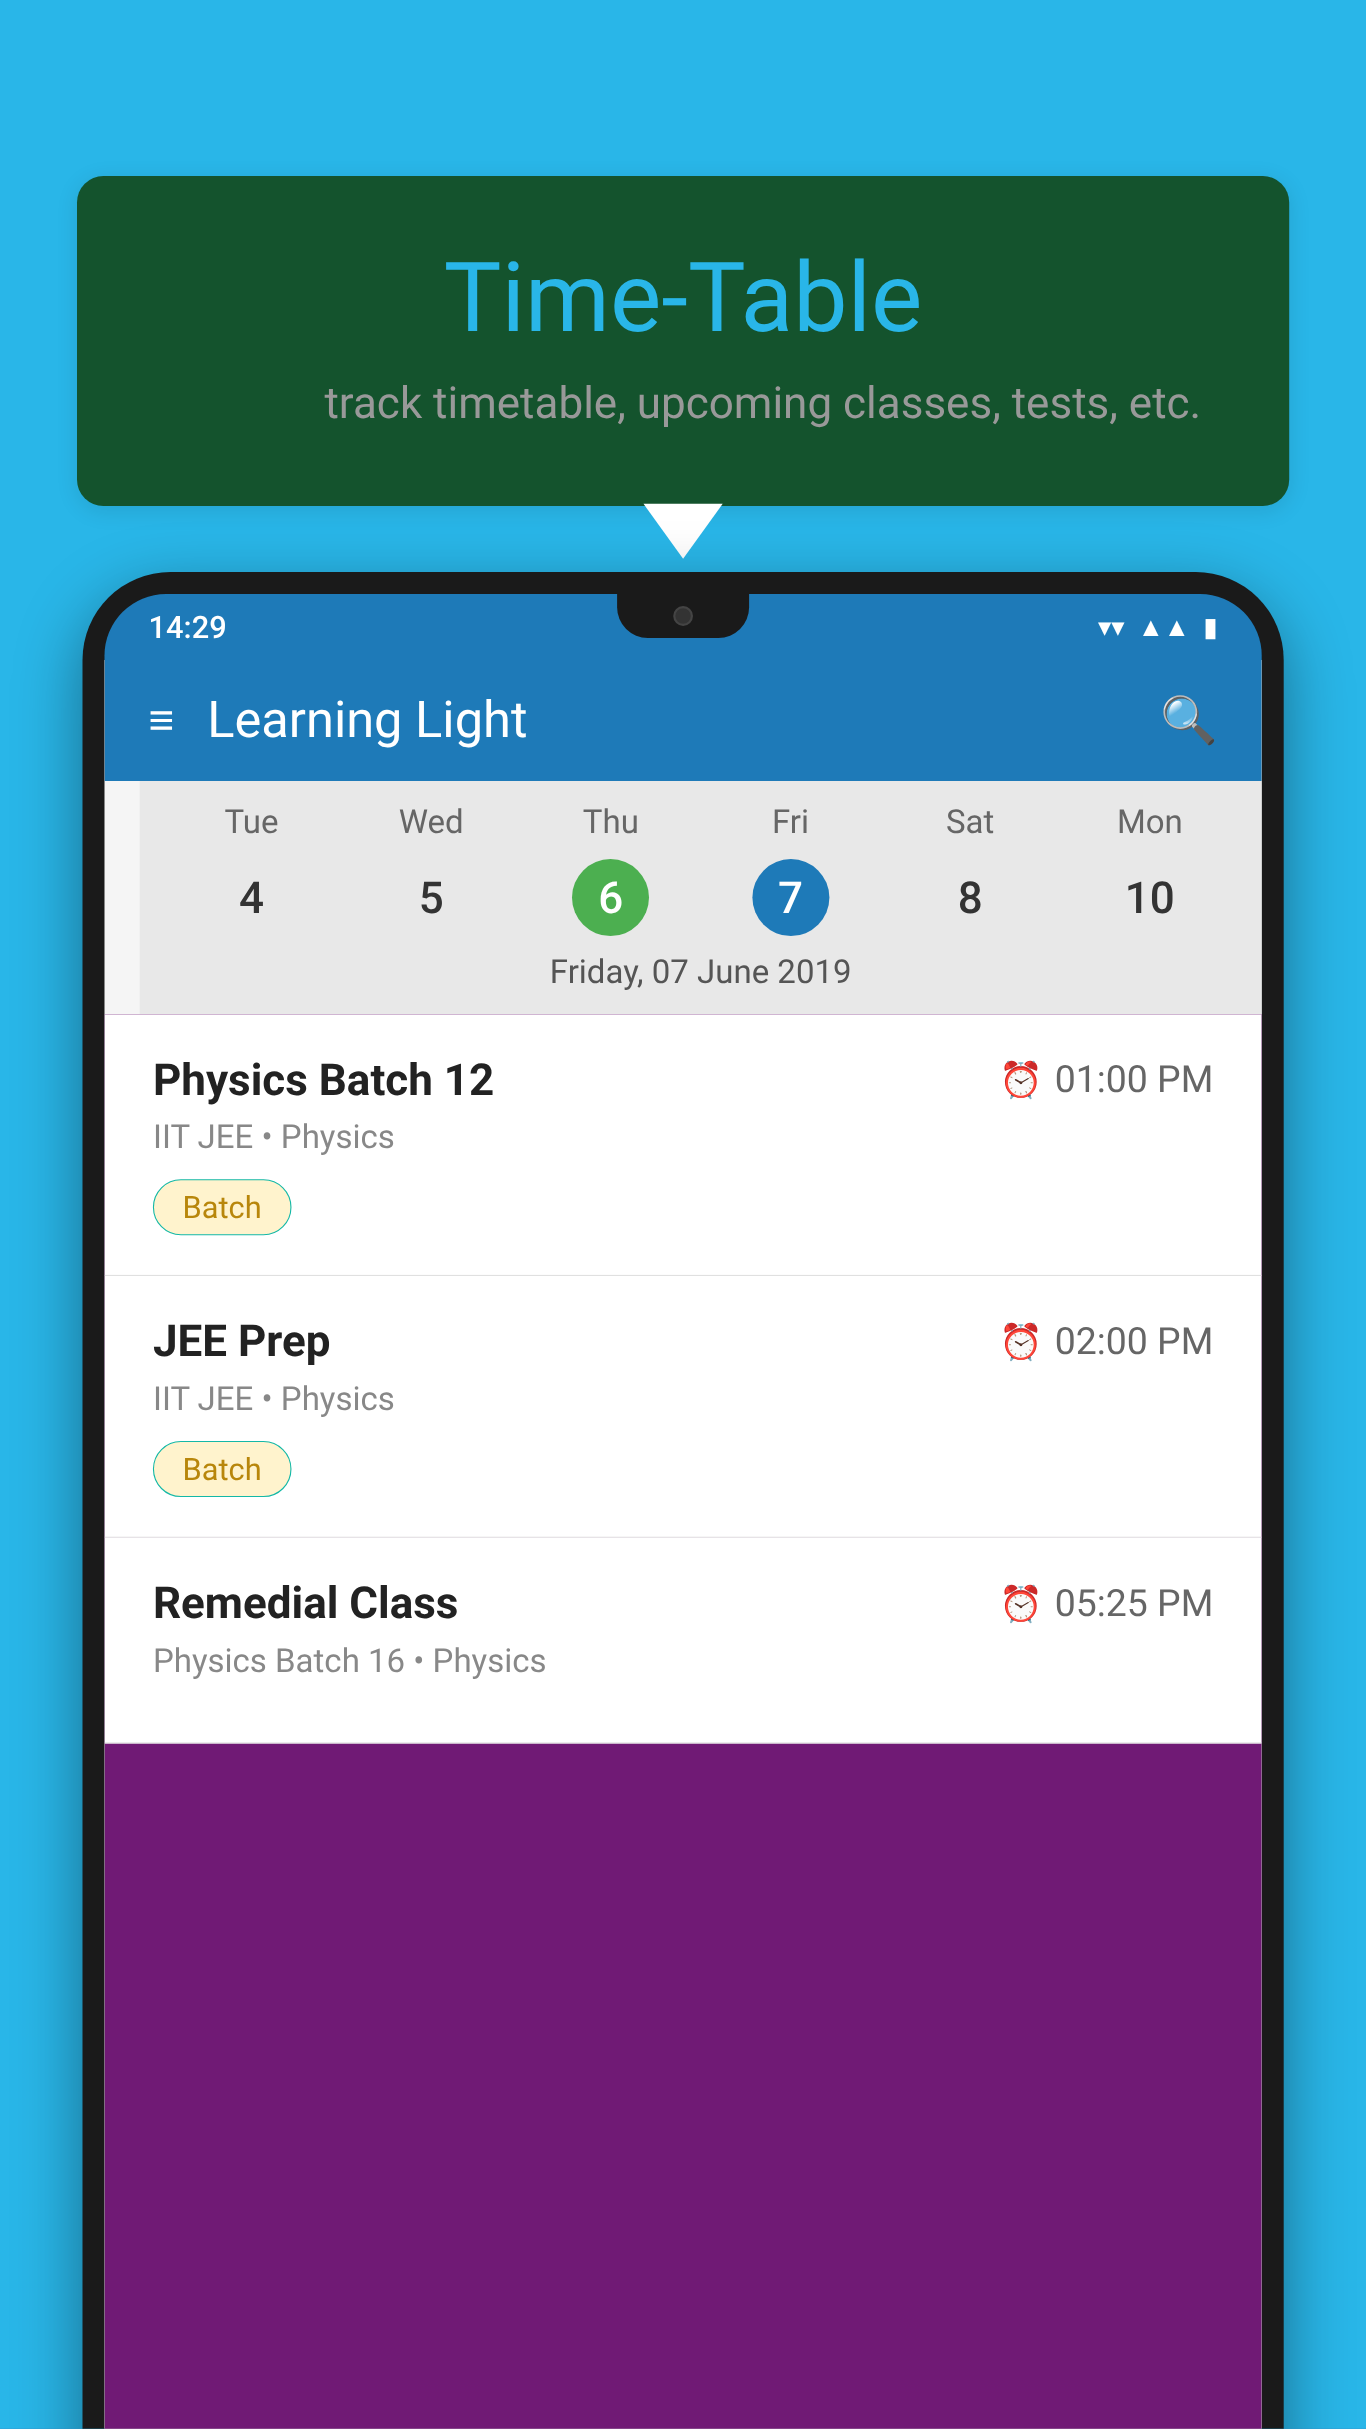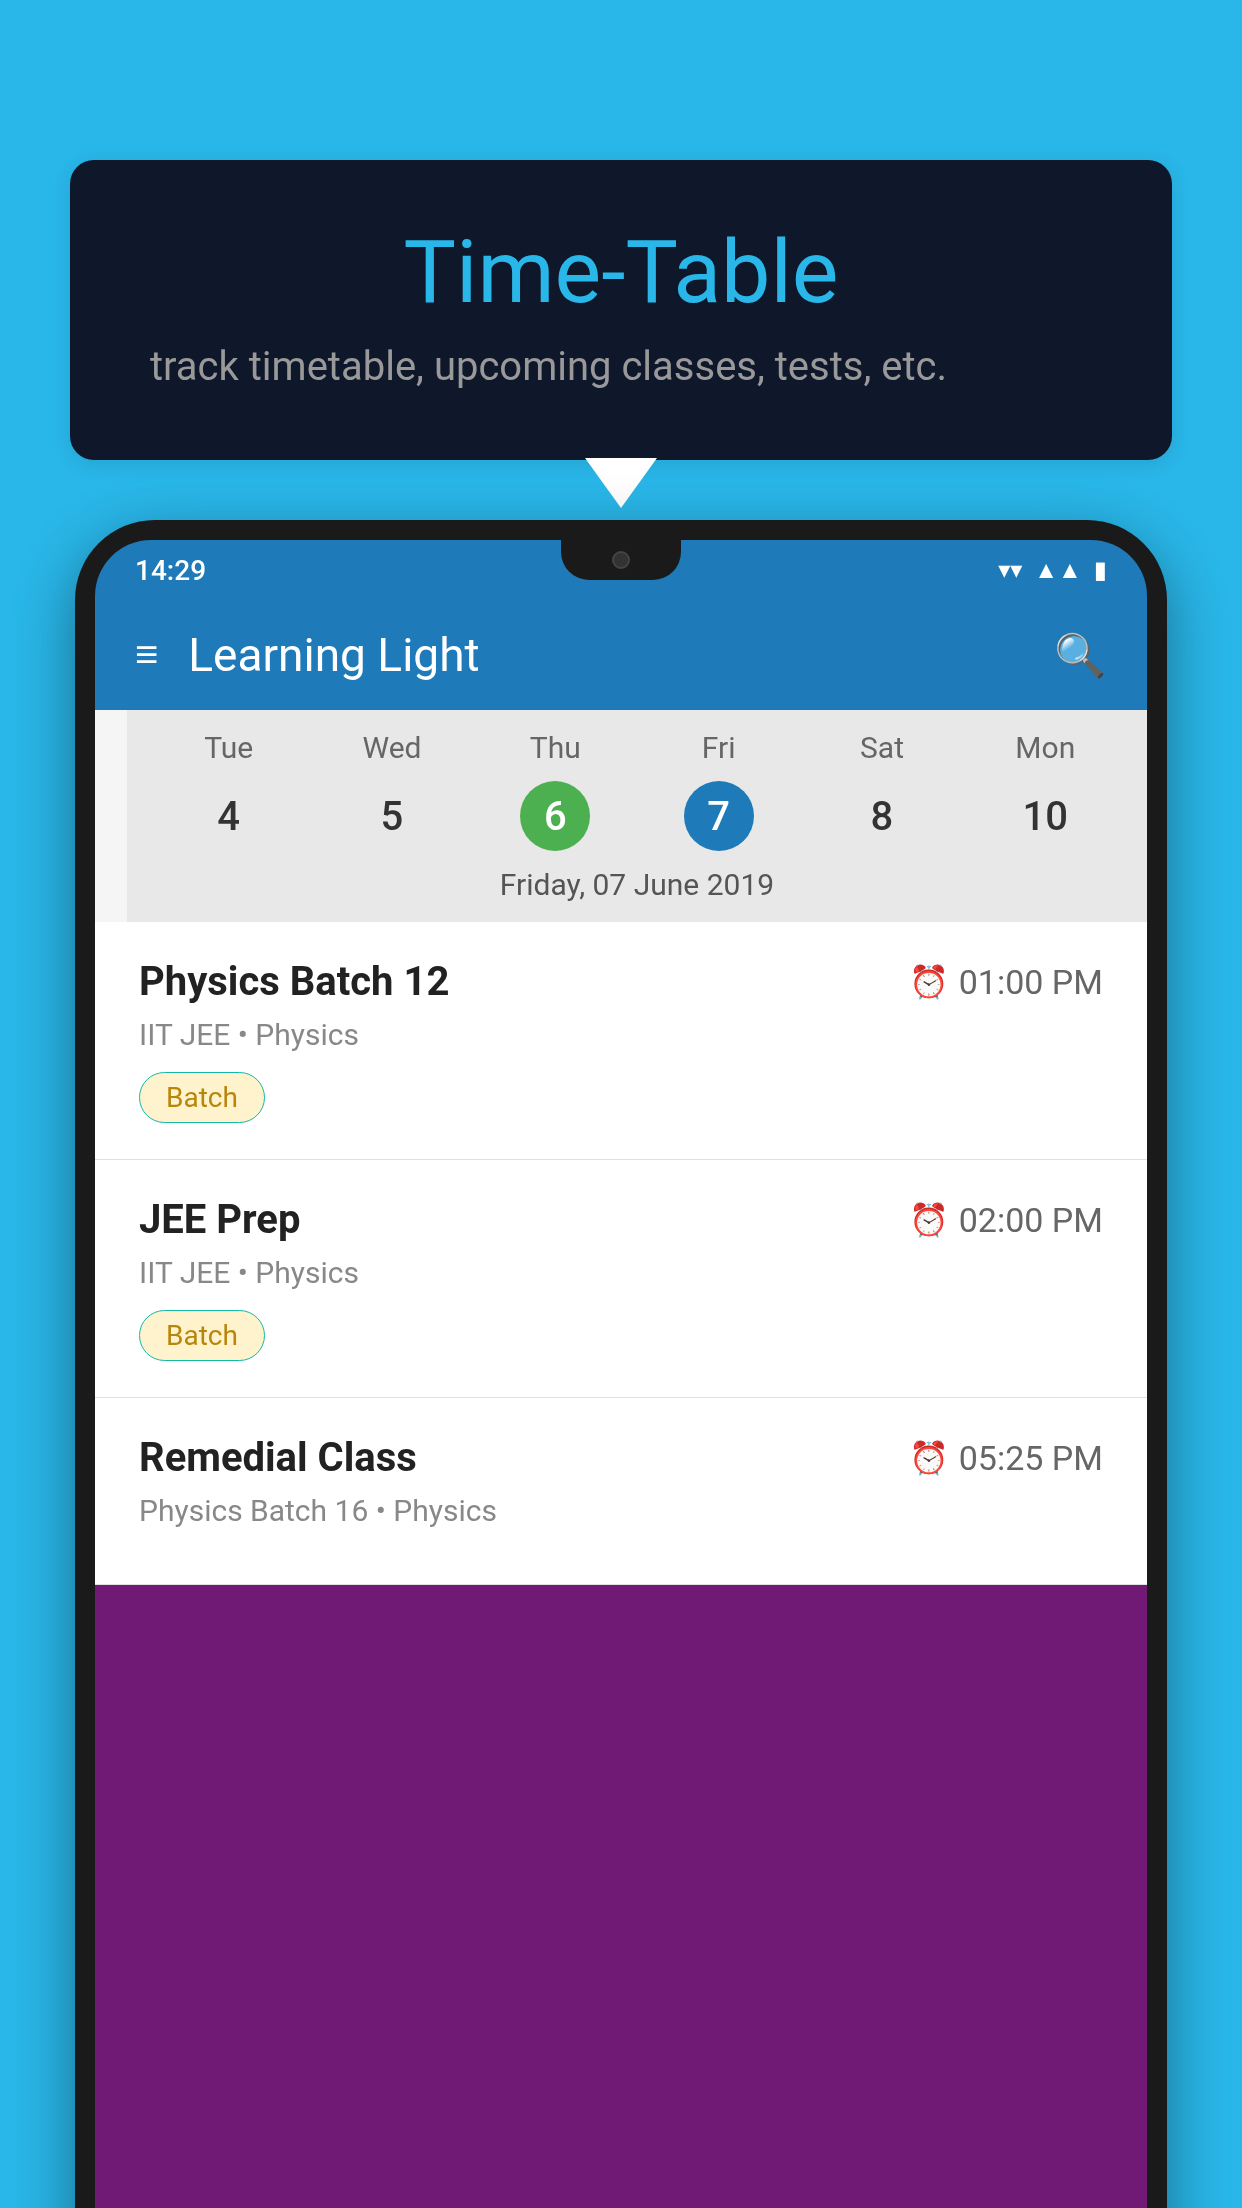--- a/index.html
+++ b/index.html
@@ -19,21 +19,21 @@
       position: absolute;
       top: 160px;
       left: 70px;
       right: 70px;
       display: flex;
       flex-direction: column;
       align-items: center;
     }
 
     .speech-bubble {
-      background: #0f172a;
+      background: #14532d;
       border-radius: 24px;
       padding: 60px 80px 70px;
       width: 100%;
       box-shadow: 0 4px 20px rgba(0,0,0,0.1);
       position: relative;
     }
 
     .speech-bubble::after {
       content: '';
       position: absolute;
@@ -52,21 +52,21 @@
       color: #29b6e8;
       font-weight: 400;
       text-align: center;
       margin-bottom: 20px;
     }
 
     .speech-bubble-subtitle {
       font-size: 40px;
       color: #999;
       font-weight: 400;
-      text-align: left;
+      text-align: right;
     }
 
     
     .phone-container {
       position: absolute;
       top: 520px;
       left: 75px;
       right: 75px;
       bottom: 0;
     }

